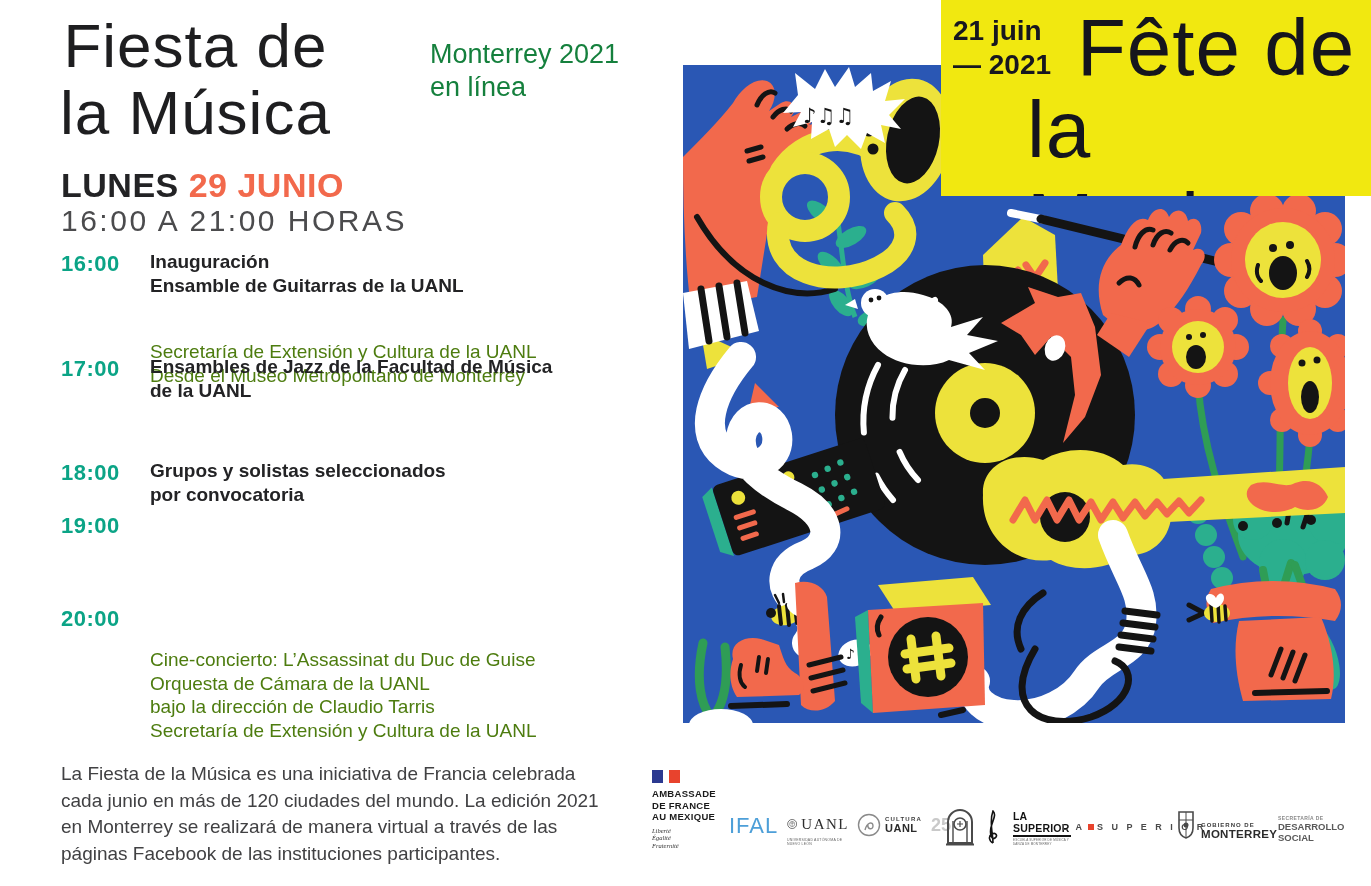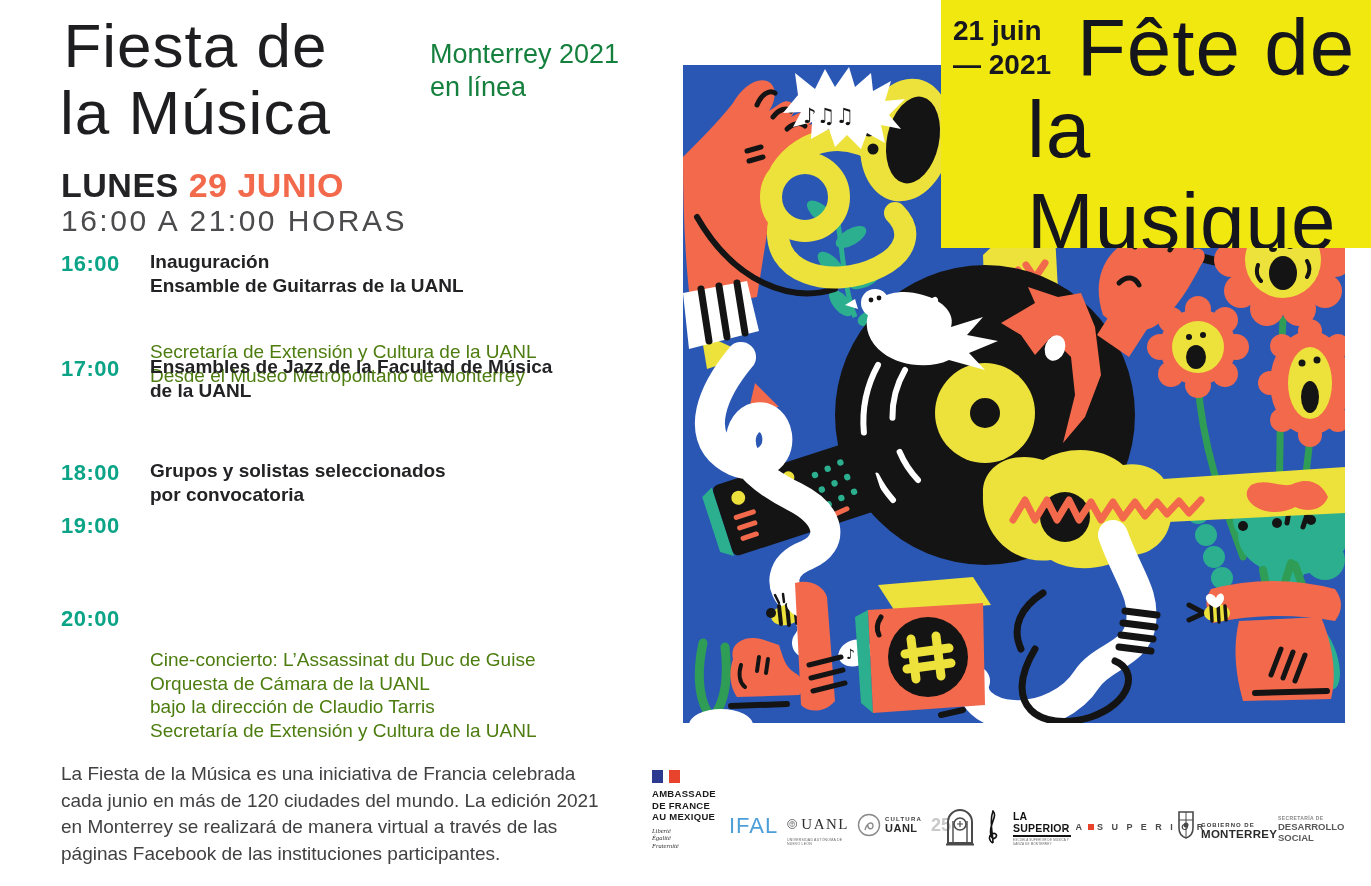--- a/index.html
+++ b/index.html
@@ -14,21 +14,21 @@
   .dateline{left:61px;top:166px;font-size:34px;font-weight:800;letter-spacing:.5px;color:#232325;}
   .dateline .d2{color:#F2694C;}
   .hours{left:61px;top:204px;font-size:30px;letter-spacing:2.5px;color:#4B4B4D;font-weight:400;}
   .sched{left:61px;display:flex;}
   .sched .time{width:89px;flex:0 0 89px;font-size:22px;font-weight:800;color:#0BA486;letter-spacing:.5px;padding-top:1px;}
   .sched .tt{font-size:19px;font-weight:700;color:#232325;line-height:23.5px;}
   .sched .dd{font-size:19px;font-weight:400;color:#4d7c0f;line-height:23.5px;margin-top:43px;}
   .note{left:61px;top:761px;width:556px;font-size:19px;line-height:26.5px;color:#414143;}
   
   .illo{left:683px;top:65px;width:662px;height:658px;z-index:1;}
-  .banner{left:941px;top:0;width:430px;height:248px;background:#F1E810;z-index:3;overflow:hidden;}
+  .banner{left:941px;top:0;width:430px;height:196px;background:#F1E810;z-index:3;overflow:hidden;}
   .banner-date{left:12px;top:14px;font-size:28px;line-height:34px;font-weight:700;color:#17171F;}
   .bt1{left:136px;top:2px;font-size:80px;font-weight:400;letter-spacing:1px;color:#15151D;}
   .bt2{left:86px;top:84px;font-size:80px;font-weight:400;letter-spacing:1px;color:#15151D;}
   .fr-name{font-size:9.5px;line-height:11.5px;font-weight:700;letter-spacing:.3px;color:#1a1a1a;}
   .fr-motto{font-family:"Liberation Serif",serif;font-style:italic;font-size:6.5px;line-height:7.5px;color:#333;margin-top:4px;}
   .ifal{font-size:22px;color:#4D9FD8;letter-spacing:1px;font-weight:400;}
   .uanl-t{font-family:"Liberation Serif",serif;font-size:15px;letter-spacing:1.5px;color:#2e2e2e;}
   .tiny{font-size:3.5px;color:#666;letter-spacing:.2px;}
   .cult1{font-size:6px;letter-spacing:1.2px;font-weight:700;color:#3c3c3c;}
   .cult2{font-size:11px;font-weight:800;color:#2b2b2b;letter-spacing:.5px;}

